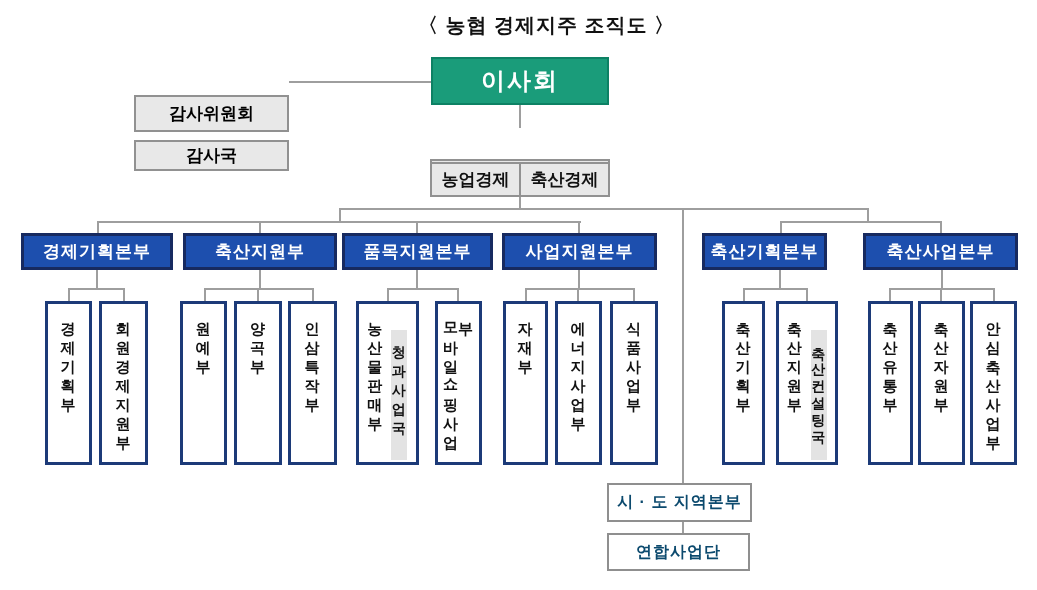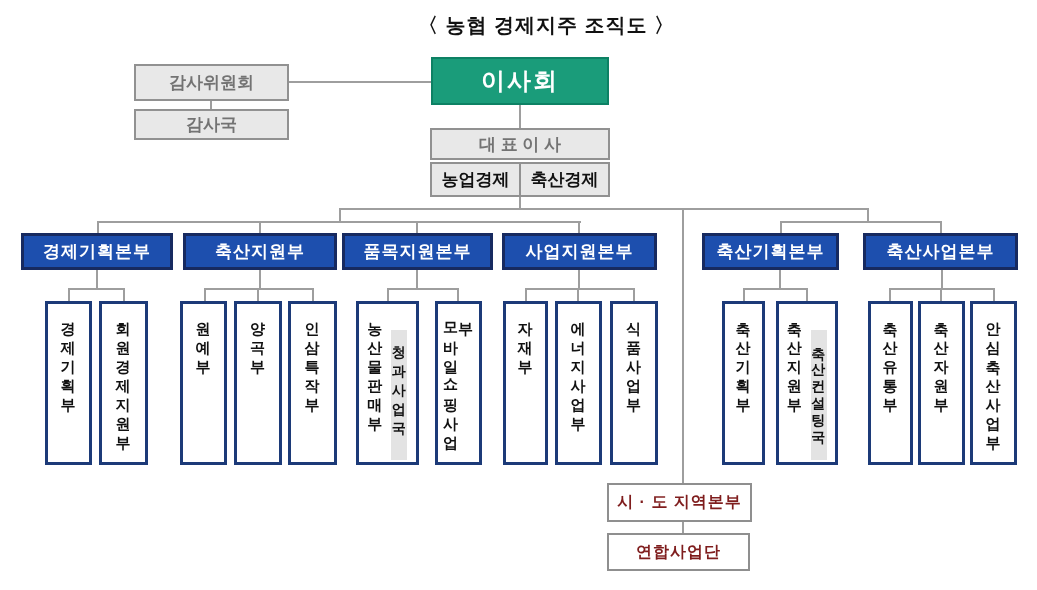--- a/index.html
+++ b/index.html
@@ -12,25 +12,25 @@
   #title{
     position:absolute;left:0;top:12px;width:100%;text-align:center;
     font-size:20px;font-weight:bold;color:#111;letter-spacing:1px;margin-left:28px;
   }
   .box{position:absolute;box-sizing:border-box;display:flex;align-items:center;justify-content:center;}
   .board{
     background:#1a9c7a;border:2px solid #0d8164;color:#ffffff;
     font-size:24px;font-weight:bold;letter-spacing:2px;
   }
   .grayBox{
-    background:#e8e8e8;border:2px solid #919191;color:#737373;
-    font-size:17px;font-weight:bold;
+    background:#e8e8e8;border:2px solid #919191;color:#000000;
+    font-size:17px;font-weight:bold;margin-top:31px;
   }
   .whiteBox{
-    background:#ffffff;border:2px solid #8f8f8f;color:#7f1d1d;
+    background:#ffffff;border:2px solid #8f8f8f;color:#0c4a6e;
     font-size:16px;font-weight:bold;letter-spacing:1px;
   }
   .splitBox{
     background:#e8e8e8;border:2px solid #919191;color:#111;
     font-size:17px;font-weight:bold;justify-content:space-between;padding:0;
   }
   .splitBox .cell{flex:1;text-align:center;}
   .splitBox .divider{width:2px;align-self:stretch;background:#919191;}
   .division{
     background:#1d4fae;border:3px solid #172a60;color:#ffffff;
@@ -138,21 +138,21 @@
   </div>
   <div class="box division" style="left:183px;top:233px;width:154px;height:37px">
     <span>축산지원부</span>
   </div>
   <div class="box division" style="left:342px;top:233px;width:151px;height:37px">
     <span>품목지원본부</span>
   </div>
   <div class="box division" style="left:502px;top:233px;width:155px;height:37px">
     <span>사업지원본부</span>
   </div>
-  <div class="box division" style="left:702px;top:233px;width:137px;height:37px">
+  <div class="box division" style="left:702px;top:233px;width:125px;height:37px">
     <span>축산기획본부</span>
   </div>
   <div class="box division" style="left:863px;top:233px;width:155px;height:37px">
     <span>축산사업본부</span>
   </div>
 
   <div class="vbox" style="left:45px;width:47px">
     <span class="vtxt">경제기획부</span>
   </div>
   <div class="vbox" style="left:99px;width:49px">

